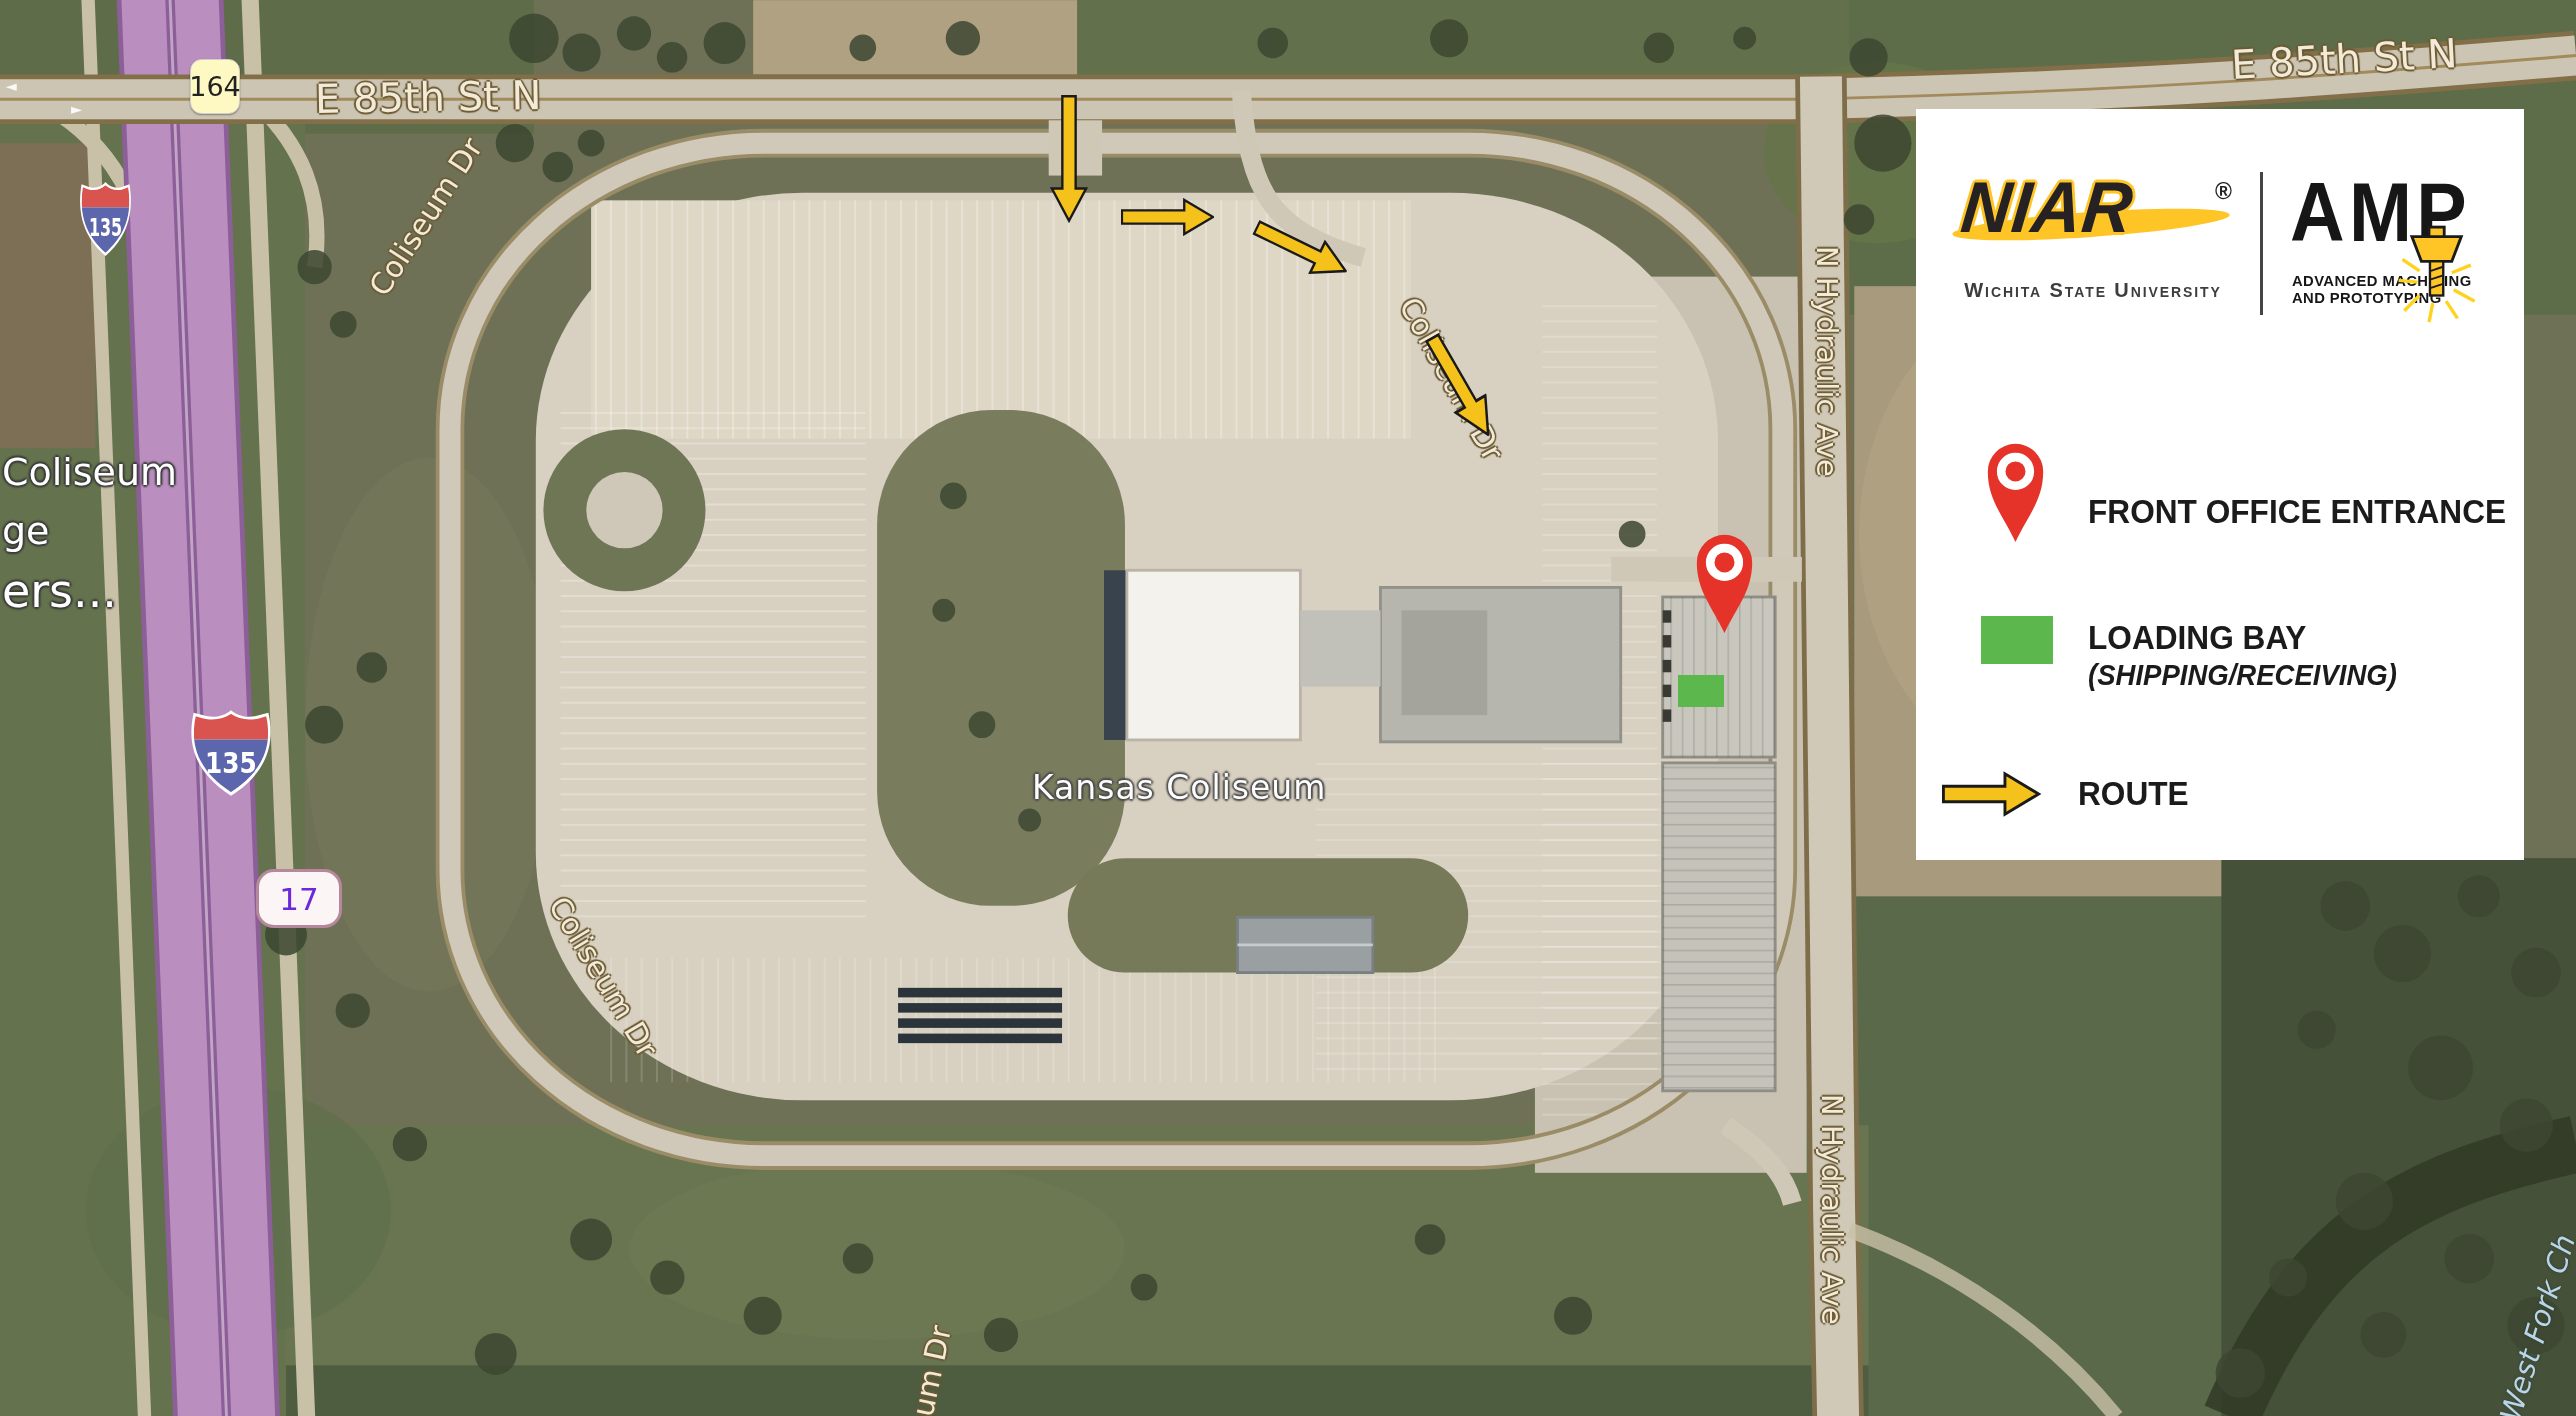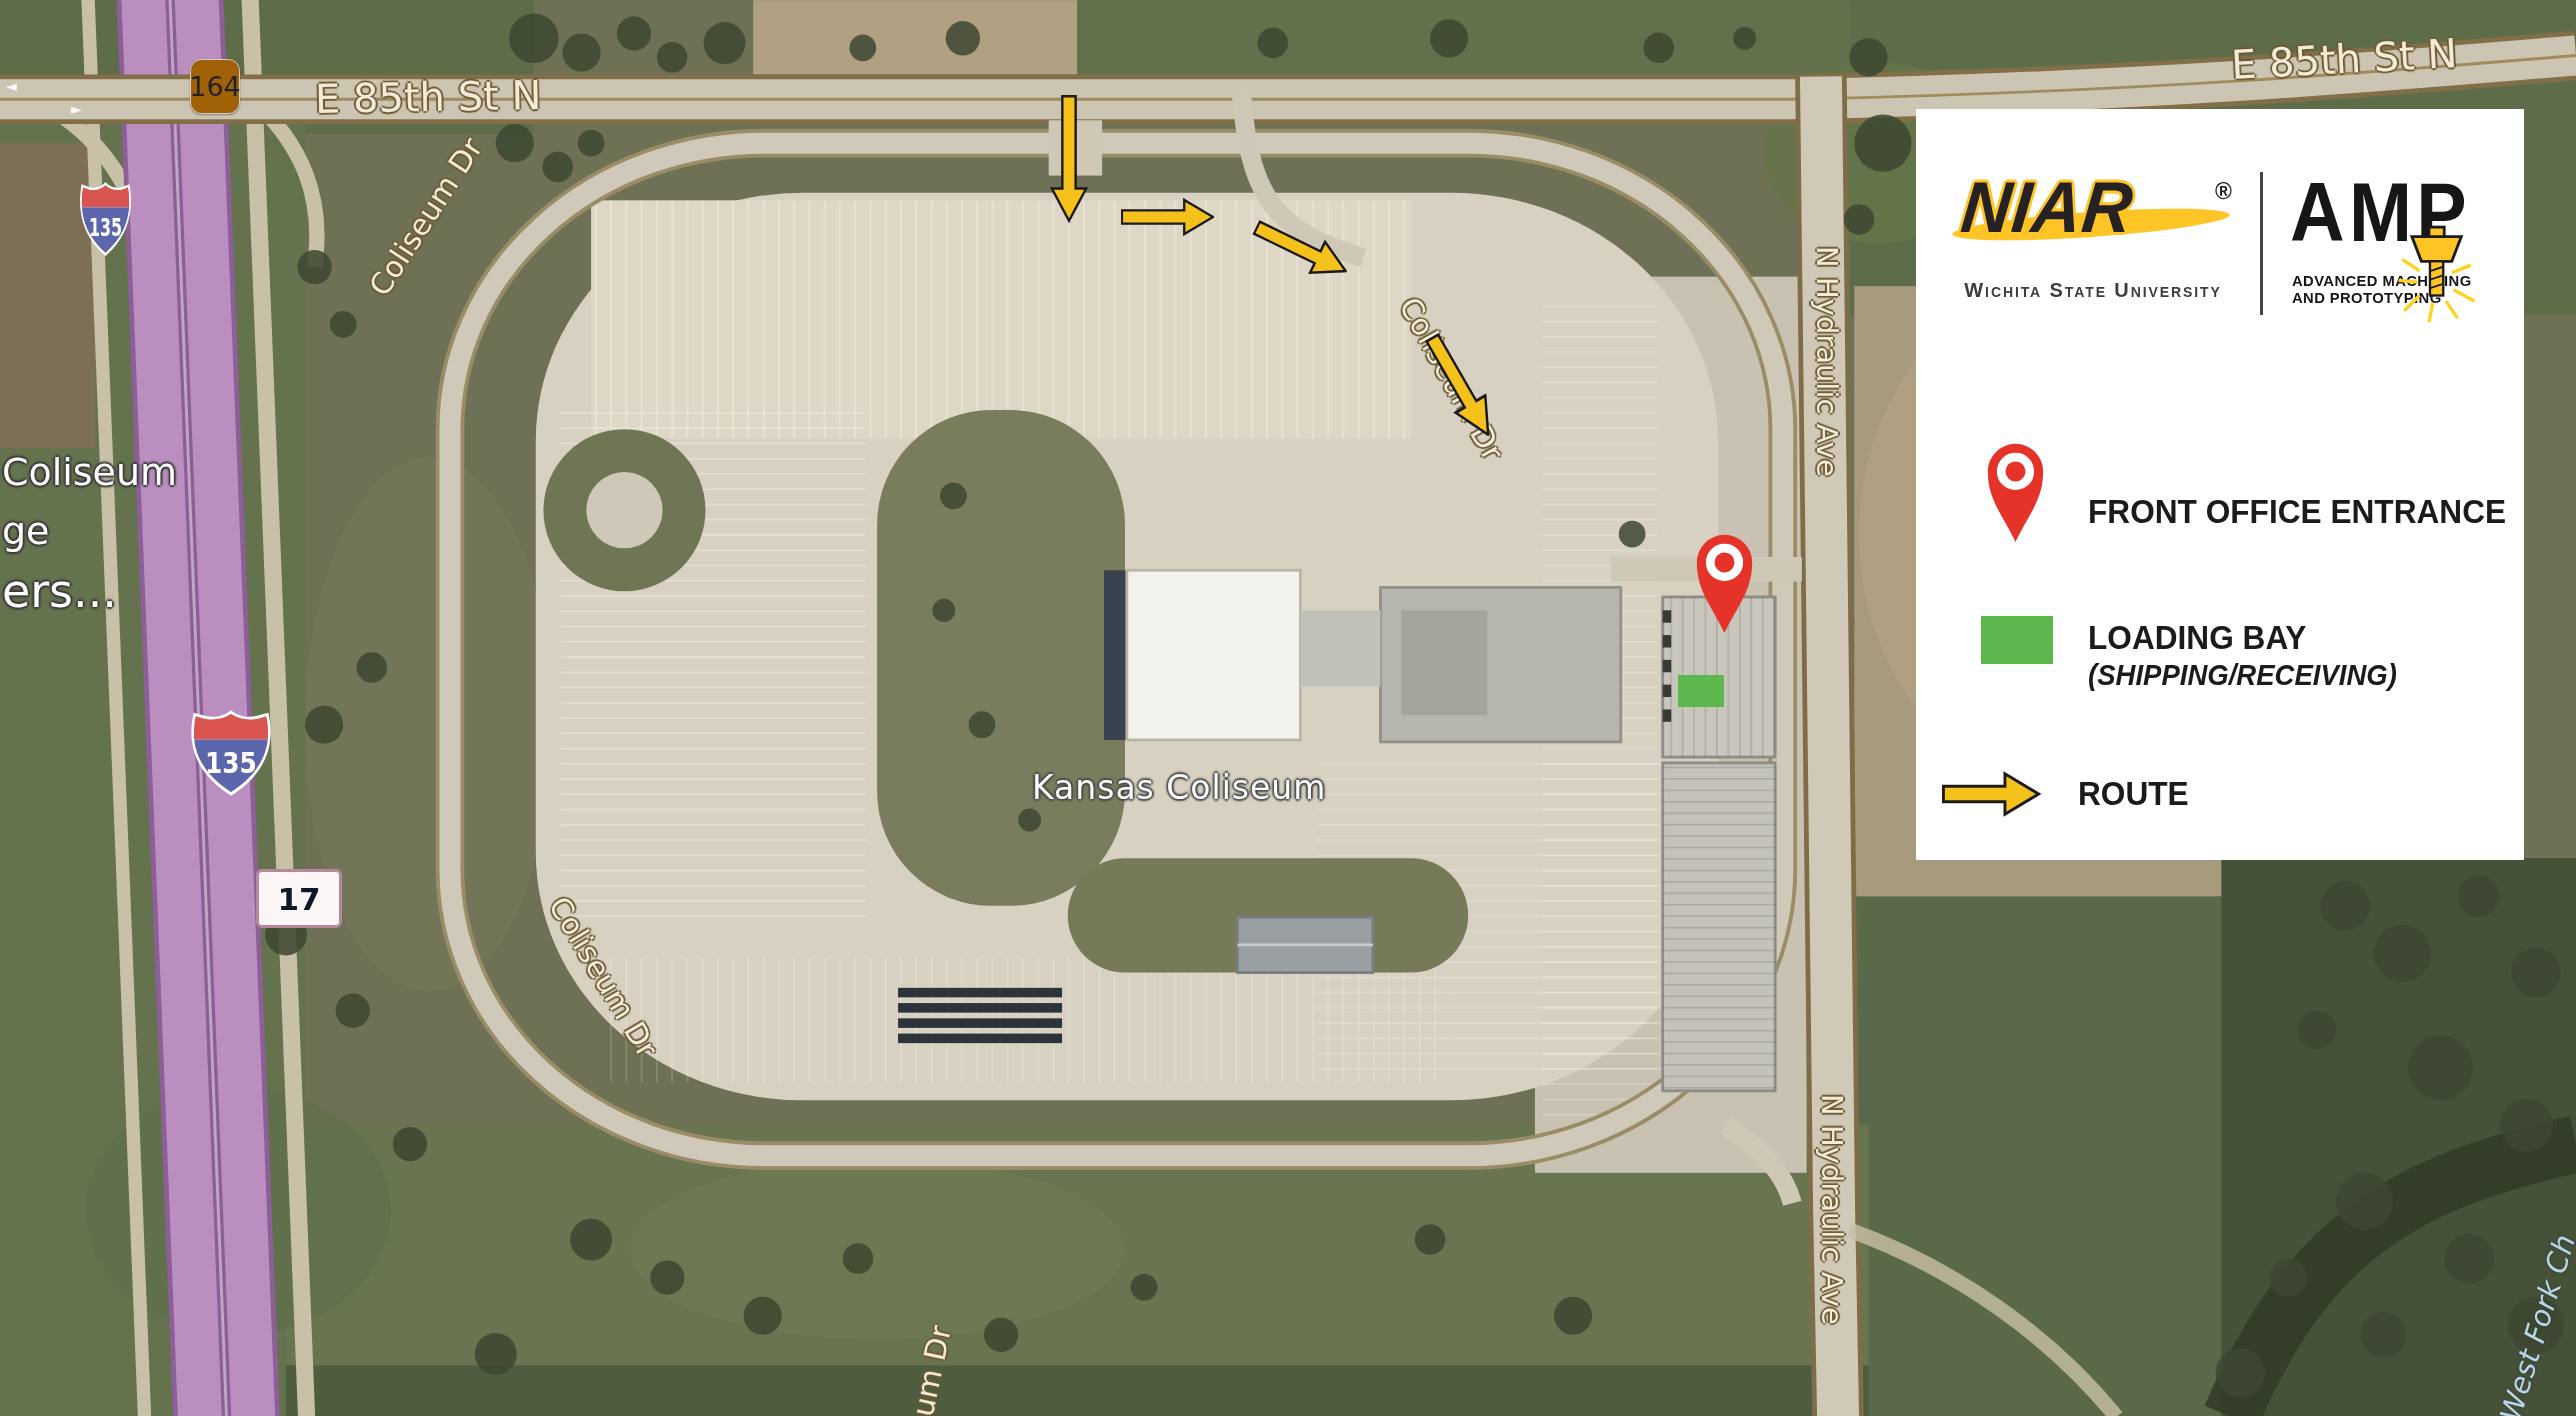--- a/index.html
+++ b/index.html
@@ -12,26 +12,26 @@
     text-shadow:-1.9px 0 1px #6d5a33,1.9px 0 1px #6d5a33,0 -1.9px 1px #6d5a33,0 1.9px 1px #6d5a33;}
   .place-lbl{position:absolute;color:#fdfdfd;font-weight:500;white-space:nowrap;letter-spacing:1px;
     text-shadow:-1.9px 0 1.9px #4a4a4a,1.9px 0 1.9px #4a4a4a,0 -1.9px 1.9px #4a4a4a,0 1.9px 1.9px #4a4a4a;}
   .poi-lbl{position:absolute;color:#ffffff;font-weight:500;white-space:nowrap;
     text-shadow:-1.9px 0 1.9px #3a3a3a,1.9px 0 1.9px #3a3a3a,0 -1.9px 1.9px #3a3a3a,0 1.9px 1.9px #3a3a3a;}
   .water-lbl{position:absolute;color:#b9d5ea;font-style:italic;font-weight:500;white-space:nowrap;
     text-shadow:0 0 2.9px #2e3b2c;}
   .vert{writing-mode:vertical-rl;}
   .lane-arrow{position:absolute;color:#ffffff;opacity:.9;font-size:14.3px;}
   
-  .shield-164{position:absolute;left:190px;top:59px;width:48px;height:53px;background:#a16207;
+  .shield-164{position:absolute;left:190px;top:59px;width:48px;height:53px;background:#fef9c3;
     border:1.9px solid #cfcfcf;border-radius:11.4px;display:flex;align-items:center;justify-content:center;
     font-size:27px;font-weight:500;color:#222;box-shadow:0 1px 1.9px rgba(0,0,0,.35);}
   .marker-17{position:absolute;left:256px;top:869px;width:80px;height:53px;background:#fbf5f6;
-    border:3.8px solid #b5889b;border-radius:6px;display:flex;align-items:center;justify-content:center;
-    font-size:31px;font-weight:700;color:#0f172a;}
+    border:3.8px solid #b5889b;border-radius:18px;display:flex;align-items:center;justify-content:center;
+    font-size:31px;font-weight:400;color:#6d28d9;}
   .i-shield{position:absolute;}
   
   .map-green-square{position:absolute;left:1678px;top:675px;width:46px;height:32px;background:#5CB84C;}
   .rot-wrap{position:absolute;transform-origin:left center;}
   
   #legend{position:absolute;left:1916px;top:109px;width:608px;height:751px;background:#ffffff;
     font-family:"Liberation Sans",sans-serif;color:#1b1b1b;}
   .niar-swoosh{position:absolute;left:36px;top:103px;width:278px;height:25px;background:#FFC425;
     border-radius:50%;transform:rotate(-4deg);}
   .niar-word{position:absolute;left:46px;top:57px;font-size:72px;font-style:italic;font-weight:800;

